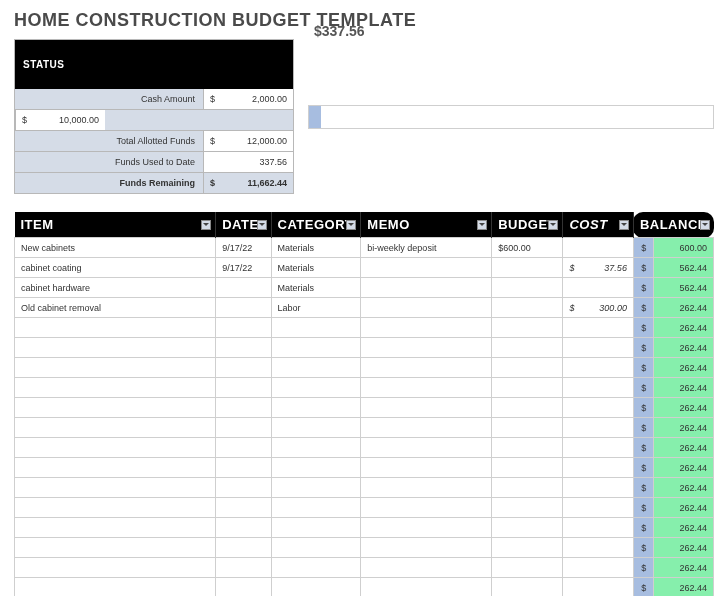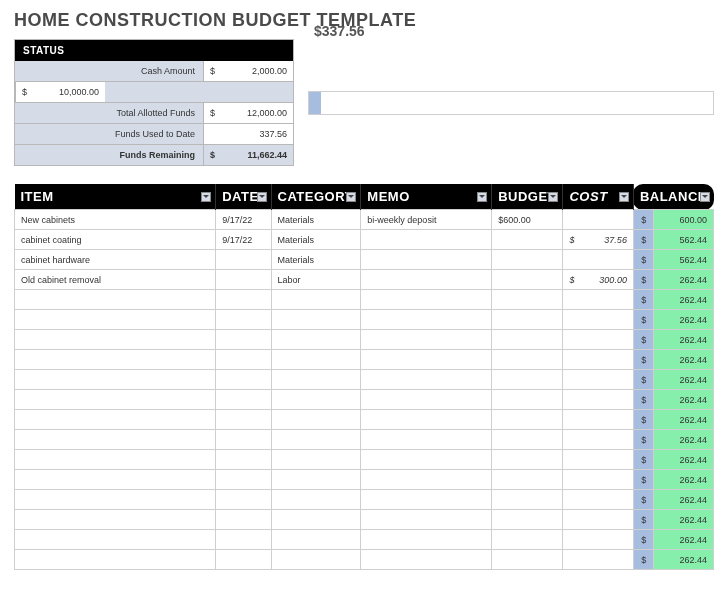--- a/index.html
+++ b/index.html
@@ -27,21 +27,21 @@
   }
   .status-box {
     width: 280px;
     border: 1px solid #b8b8b8;
   }
   .status-head {
     background: #000;
     color: #fff;
     font-weight: 700;
     font-size: 10px;
-    padding: 5px 8px;
+    padding: 19px 8px;
     letter-spacing: 0.5px;
   }
   .status-body {
     background: #d5dce7;
   }
   .status-row {
     display: flex;
     border-top: 1px solid #b8b8b8;
     font-size: 9px;
   }

